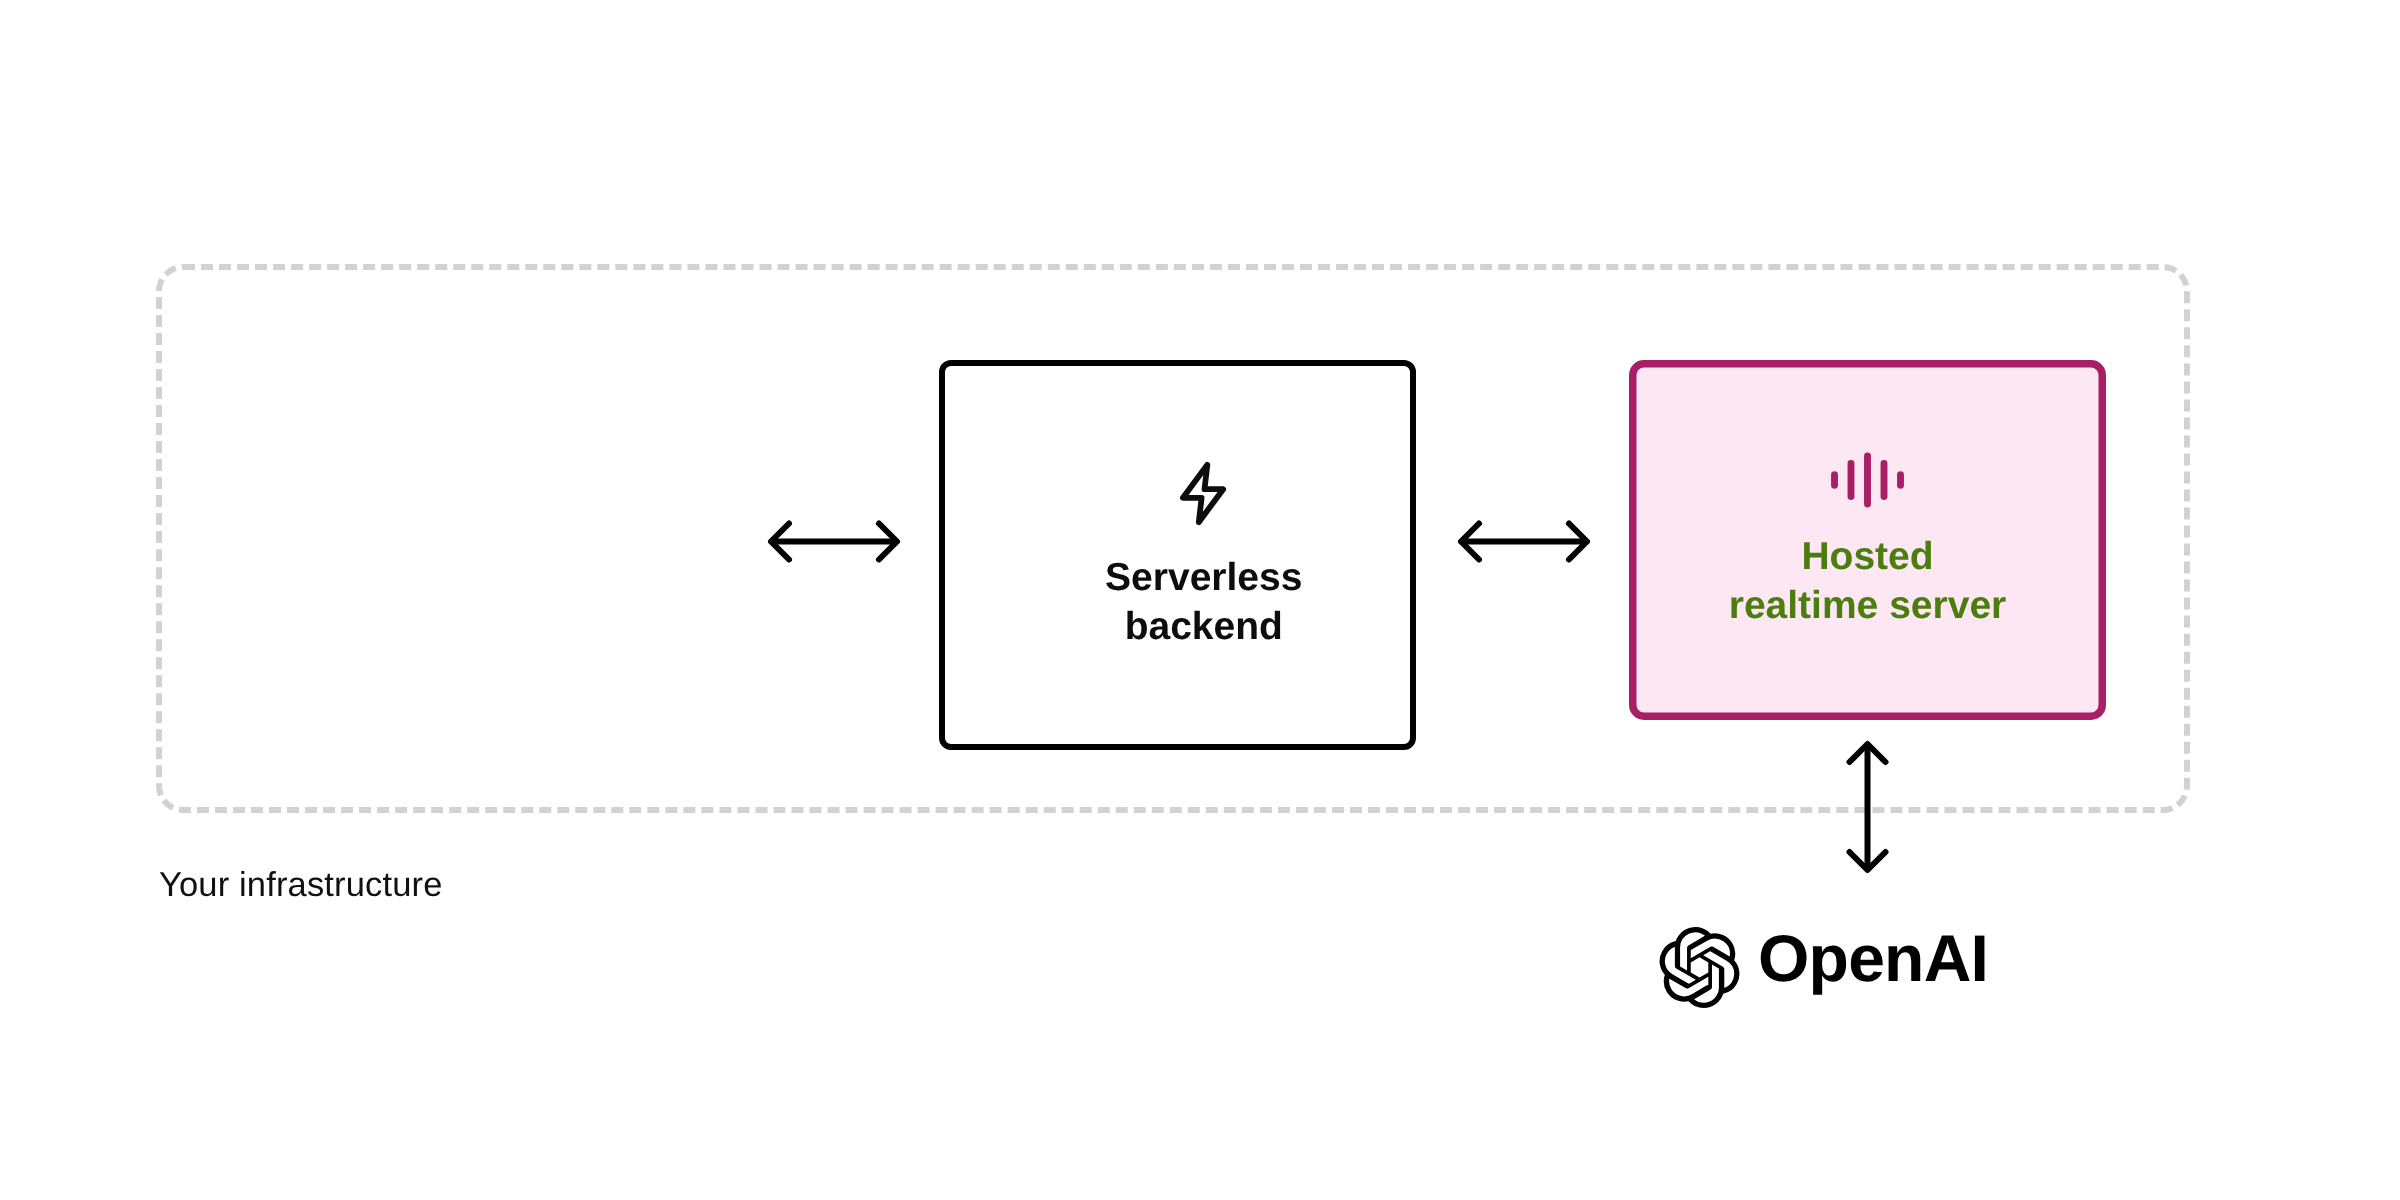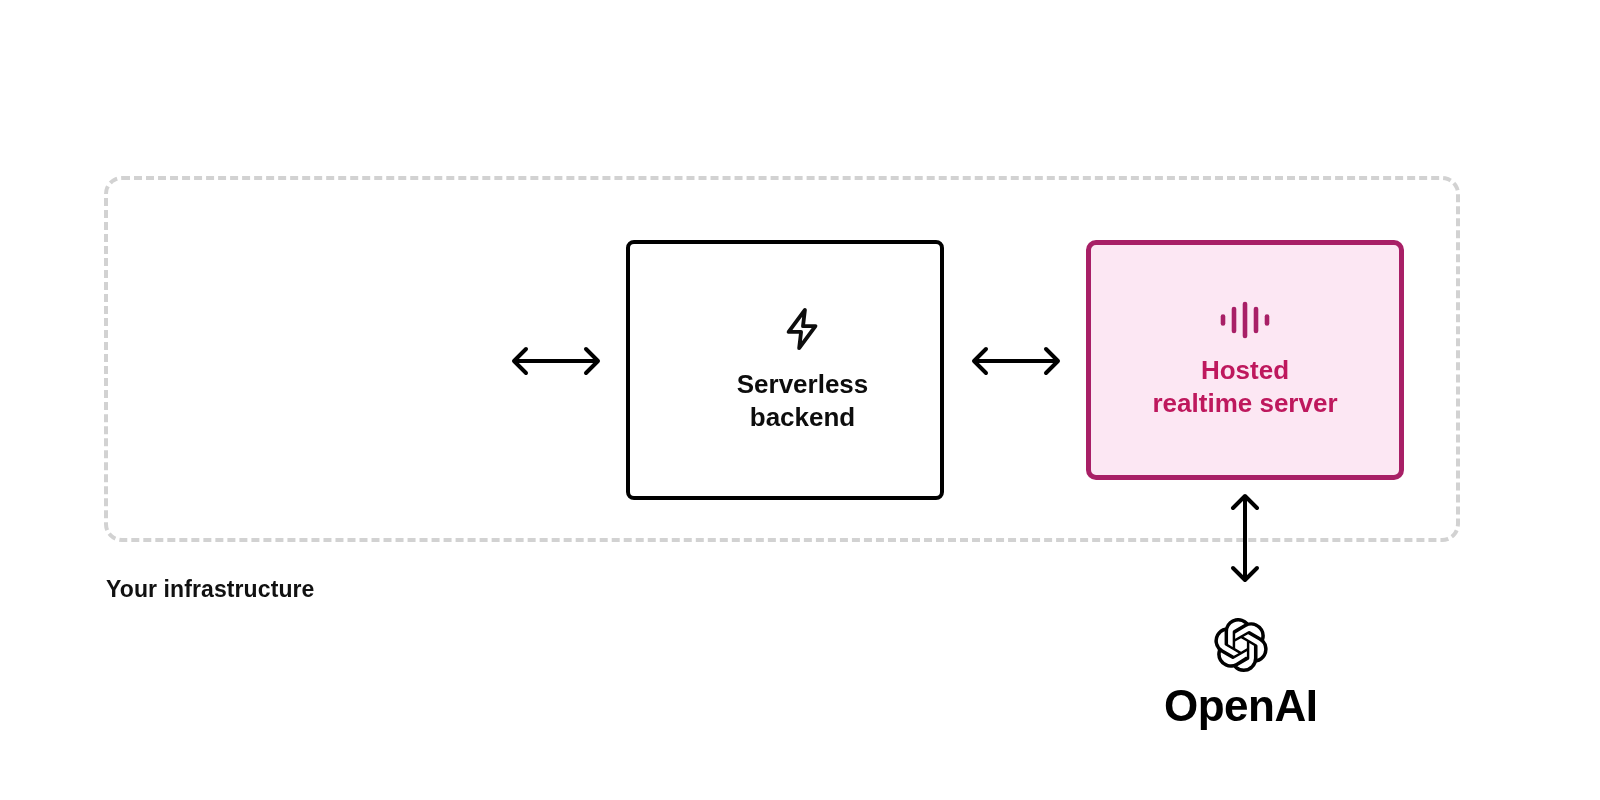--- a/index.html
+++ b/index.html
@@ -33,21 +33,21 @@
     border: 4px dashed #d2d2d2;
     border-radius: 18px;
     background: transparent;
   }
 
   .infra-label {
     position: absolute;
     left: 106px;
     top: 576px;
     font-size: 23px;
-    font-weight: bold;
+    font-weight: normal;
     color: #111111;
     letter-spacing: 0.1px;
     white-space: nowrap;
   }
 
   
   .node {
     position: absolute;
     box-sizing: border-box;
     display: flex;
@@ -74,21 +74,21 @@
   .node-label {
     margin-top: 16px;
     font-size: 26px;
     font-weight: bold;
     line-height: 1.28;
     text-align: center;
     color: #0d0d0d;
     white-space: pre-line;
   }
   .node.accent .node-label {
-    color: #be185d;
+    color: #4d7c0f;
     margin-top: 14px;
   }
 
   #node-frontend {
     left: 164px;
     top: 240px;
     width: 318px;
     height: 240px;
   }
   #node-backend {
@@ -115,26 +115,24 @@
 
   .arrow-v {
     position: absolute;
     line-height: 0;
   }
   #arrow-realtime-openai { left: 1224px; top: 488px; }
 
   
   .openai-lockup {
     position: absolute;
-    left: 1164px;
+    left: 1106px;
     top: 618px;
     display: flex;
-    align-items: center;
     gap: 12px;
-    flex-direction: column;
   }
   .openai-wordmark {
     font-size: 44px;
     font-weight: bold;
     color: #000000;
     letter-spacing: -0.5px;
     line-height: 1;
   }
 </style>
 </head>

